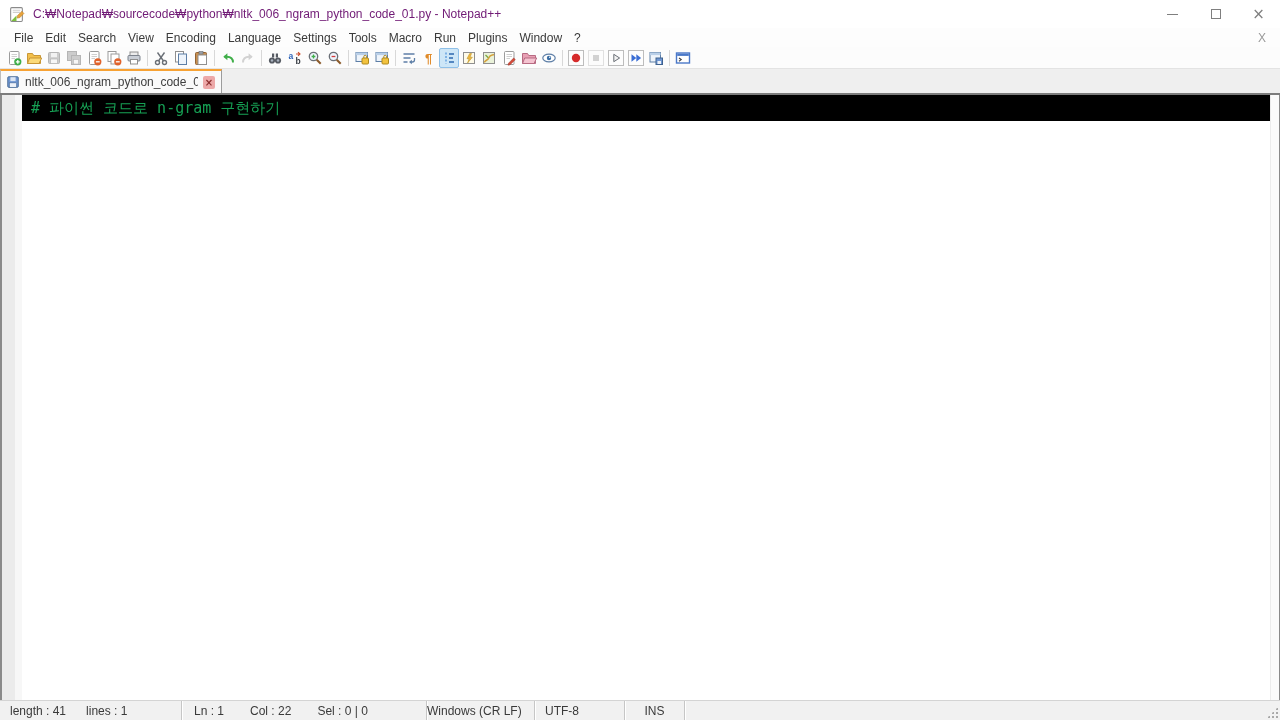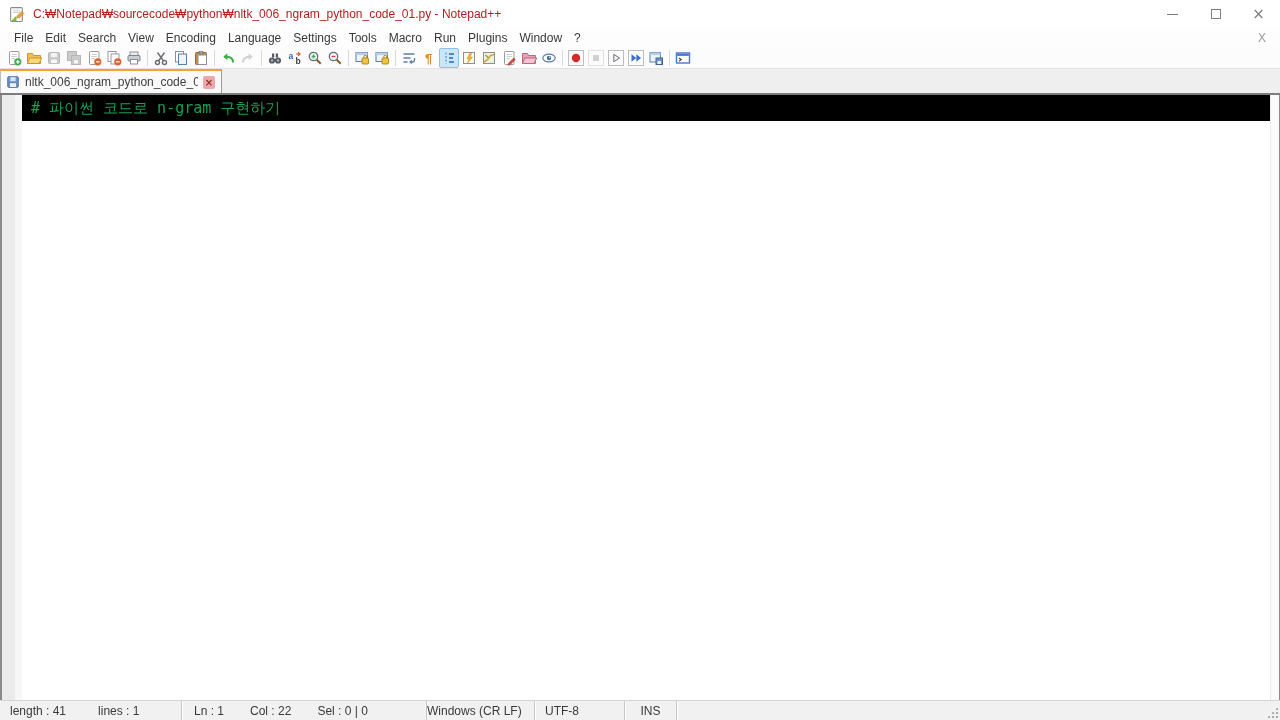--- a/index.html
+++ b/index.html
@@ -2,21 +2,21 @@
 <html><head>
 <meta charset="utf-8">
 <style>
   * { box-sizing: border-box; margin: 0; padding: 0; }
   html,body { width:1280px; height:720px; overflow:hidden; }
   body { font-family:"Liberation Sans", sans-serif; background:#fff; position:relative; }
 
   
   .titlebar { height:28px; background:#ffffff; display:flex; align-items:center; padding-left:8px; }
   .app-icon { width:17px; height:17px; margin-right:8px; position:relative; flex:0 0 auto; }
-  .title-text { font-size:12px; color:#b91c1c; white-space:nowrap; }
+  .title-text { font-size:12px; color:#701a75; white-space:nowrap; }
   .win-controls { margin-left:auto; display:flex; height:100%; }
   .win-btn { width:43px; height:100%; display:flex; align-items:center; justify-content:center; color:#7f7f7f; cursor:default; }
   .win-btn .minus { width:11px; height:1px; background:#7f7f7f; }
   .win-btn .square { width:10px; height:10px; border:1px solid #7f7f7f; }
   .win-btn .cross { font-size:15px; line-height:1; color:#7f7f7f; font-family:"DejaVu Sans",sans-serif; }
 
   
   .menubar { height:19px; background:#fdfdfd; display:flex; align-items:center; padding-left:8px; }
   .menu-item { font-size:12px; color:#3a3a3a; padding:1px 6px; white-space:nowrap; }
   .menu-close { margin-left:auto; margin-right:8px; font-size:12px; color:#9a9a9a; padding:1px 6px; }
@@ -52,25 +52,25 @@
   .caret { display:inline-block; width:1px; height:17px; background:#000; margin-left:1px; vertical-align:middle;
            animation: blink 1s steps(1) infinite; }
   @keyframes blink { 50% { opacity:0; } }
   .scroll-strip { width:9px; background:#fbfbfb; border-left:1px solid #ececec; flex:0 0 auto; }
 
   
   .statusbar { height:20px; background:#f1f1f1; border-top:1px solid #d4d4d4; display:flex; align-items:stretch;
                font-size:12px; color:#3a3a3a; position:relative; }
   .seg { display:flex; align-items:center; border-right:1px solid #c6c6c6; box-shadow:1px 0 0 #fff; white-space:nowrap; }
   .seg-0 { width:583px; padding-left:5px; }
-  .seg-1 { width:182px; padding-left:10px; gap:32px; }
+  .seg-1 { width:182px; padding-left:10px; gap:20px; }
   .seg-2 { width:245px; padding-left:12px; gap:26px; }
   .seg-3 { width:108px; }
   .seg-4 { width:90px; padding-left:10px; }
-  .seg-5 { width:52px; justify-content:center; }
+  .seg-5 { width:60px; justify-content:center; }
   .grip { position:absolute; right:2px; bottom:2px; width:11px; height:11px;
           background-image:radial-gradient(#a8a8a8 1px, transparent 1.2px); background-size:4px 4px;
           clip-path:polygon(100% 0, 100% 100%, 0 100%); }
 </style>
 </head>
 <body>
 
 <div class="titlebar">
   <span class="app-icon">
     <svg viewBox="0 0 16 16" width="17" height="17">

